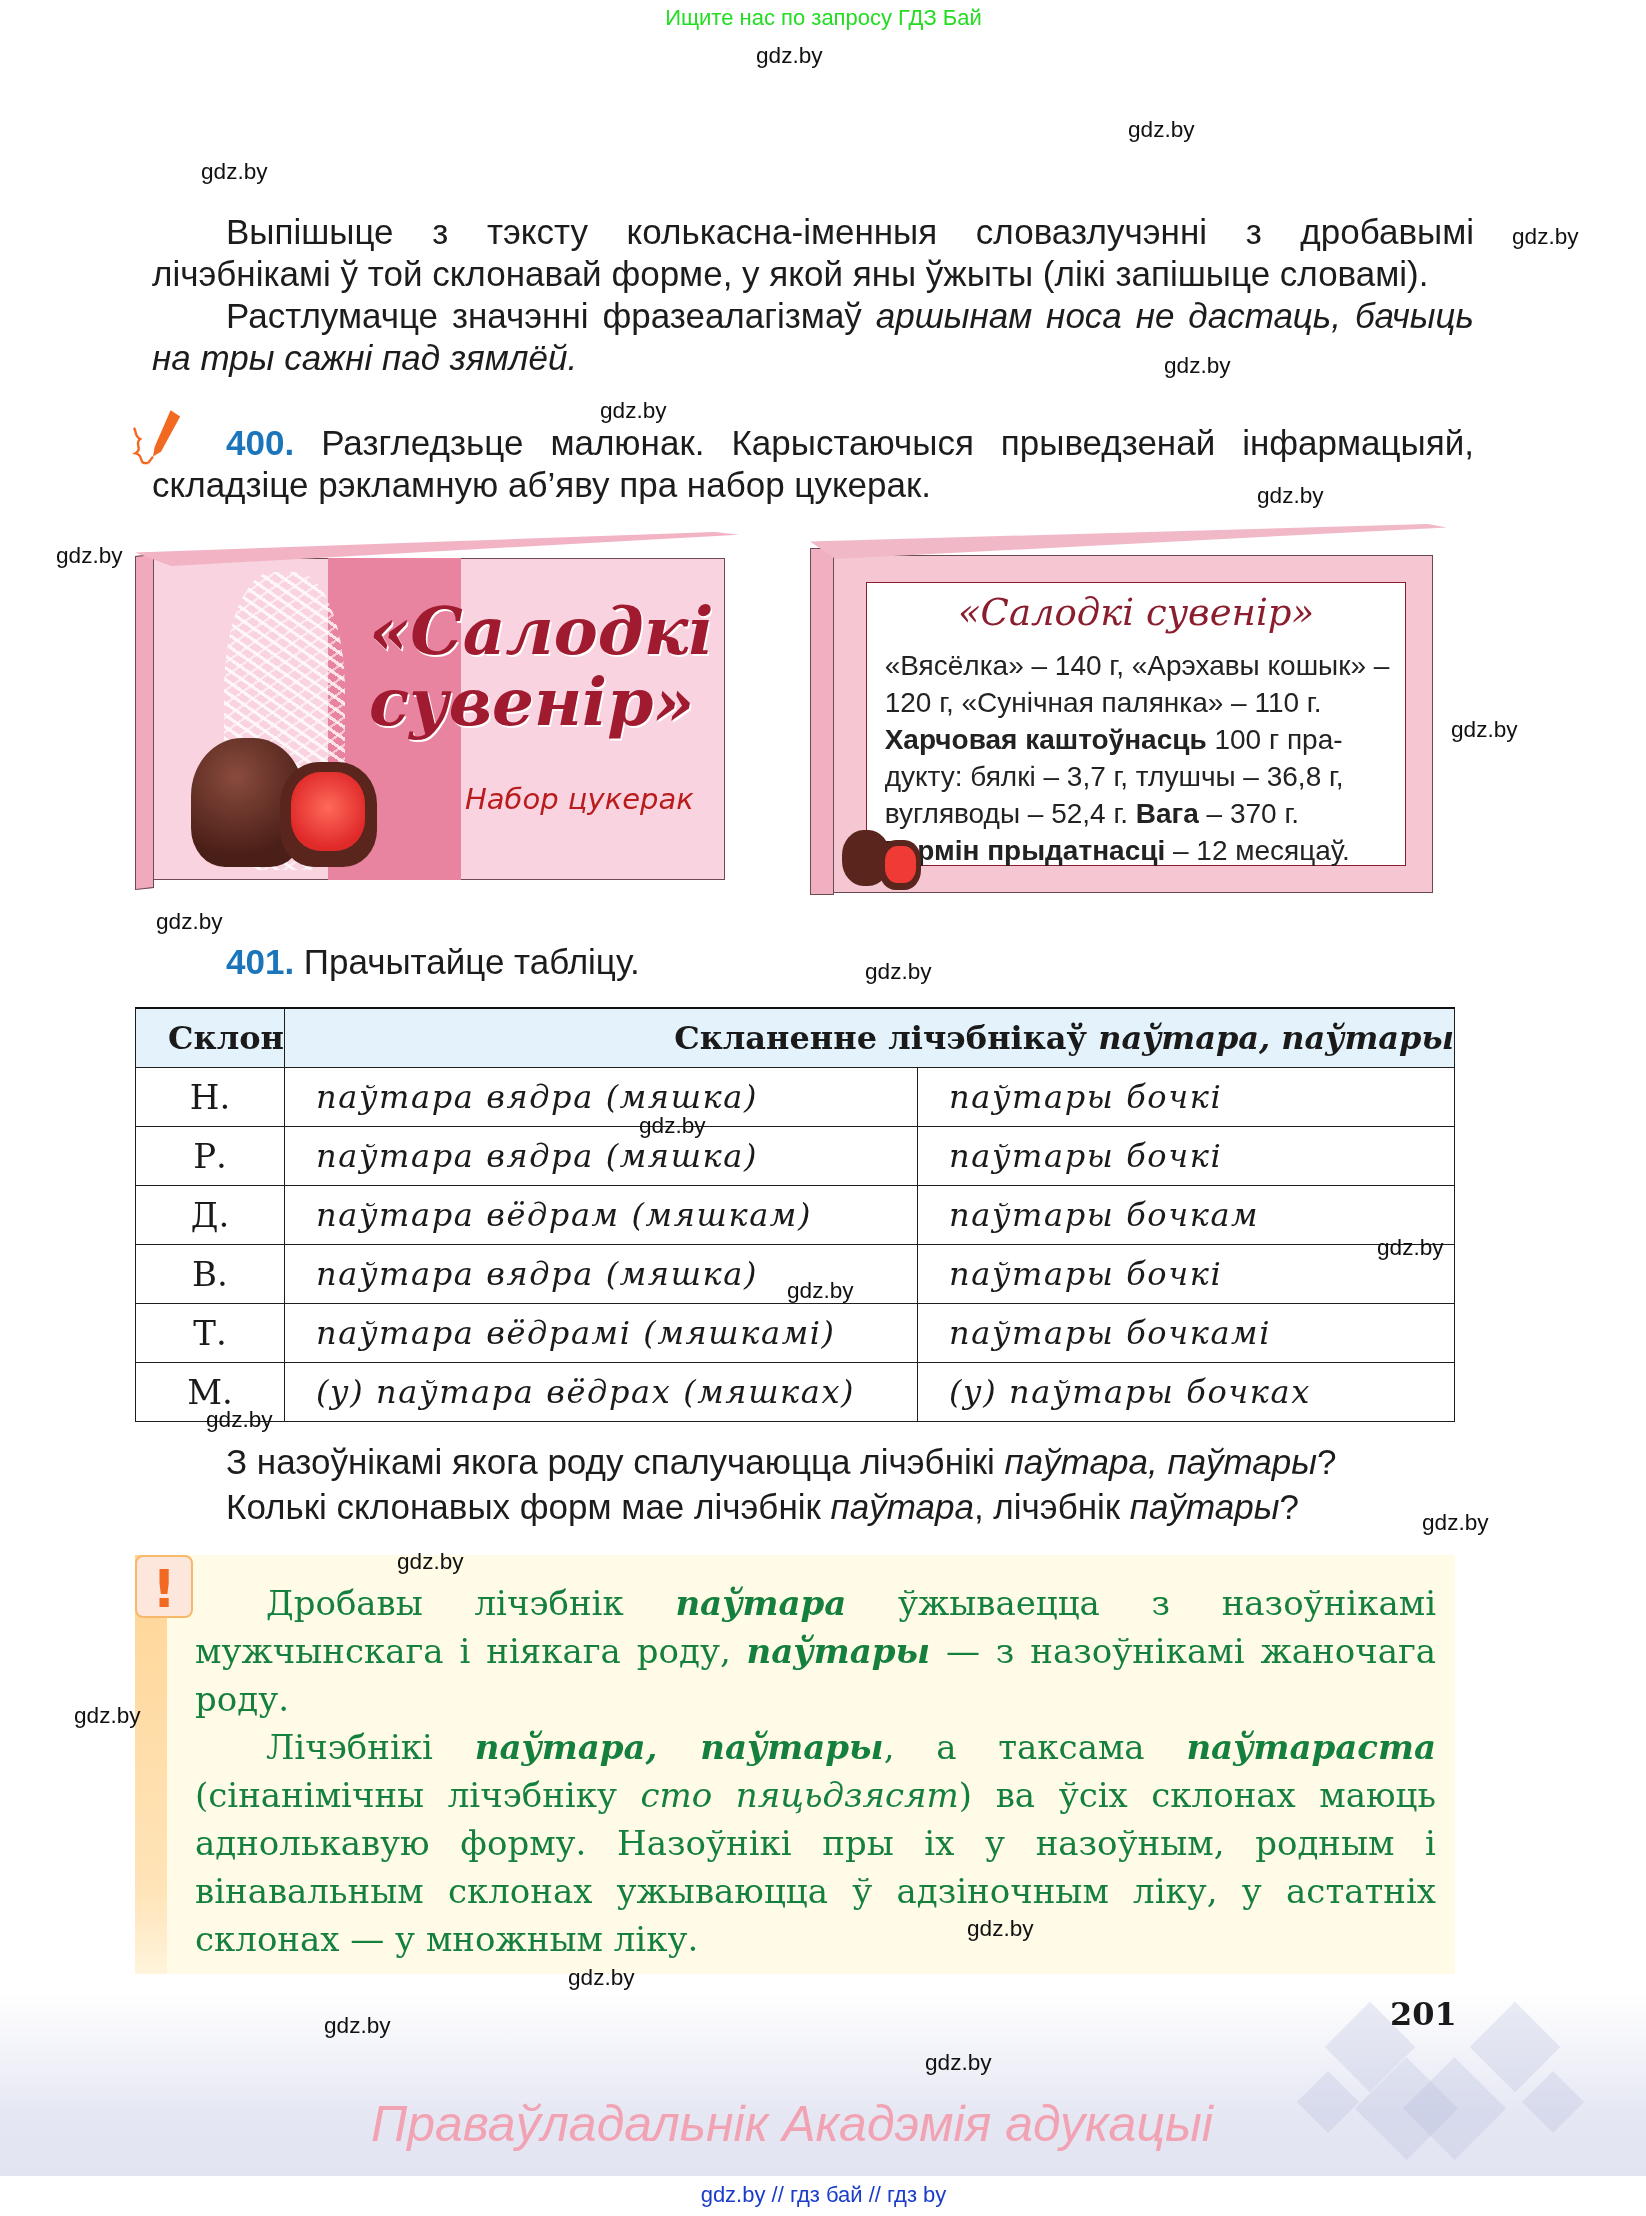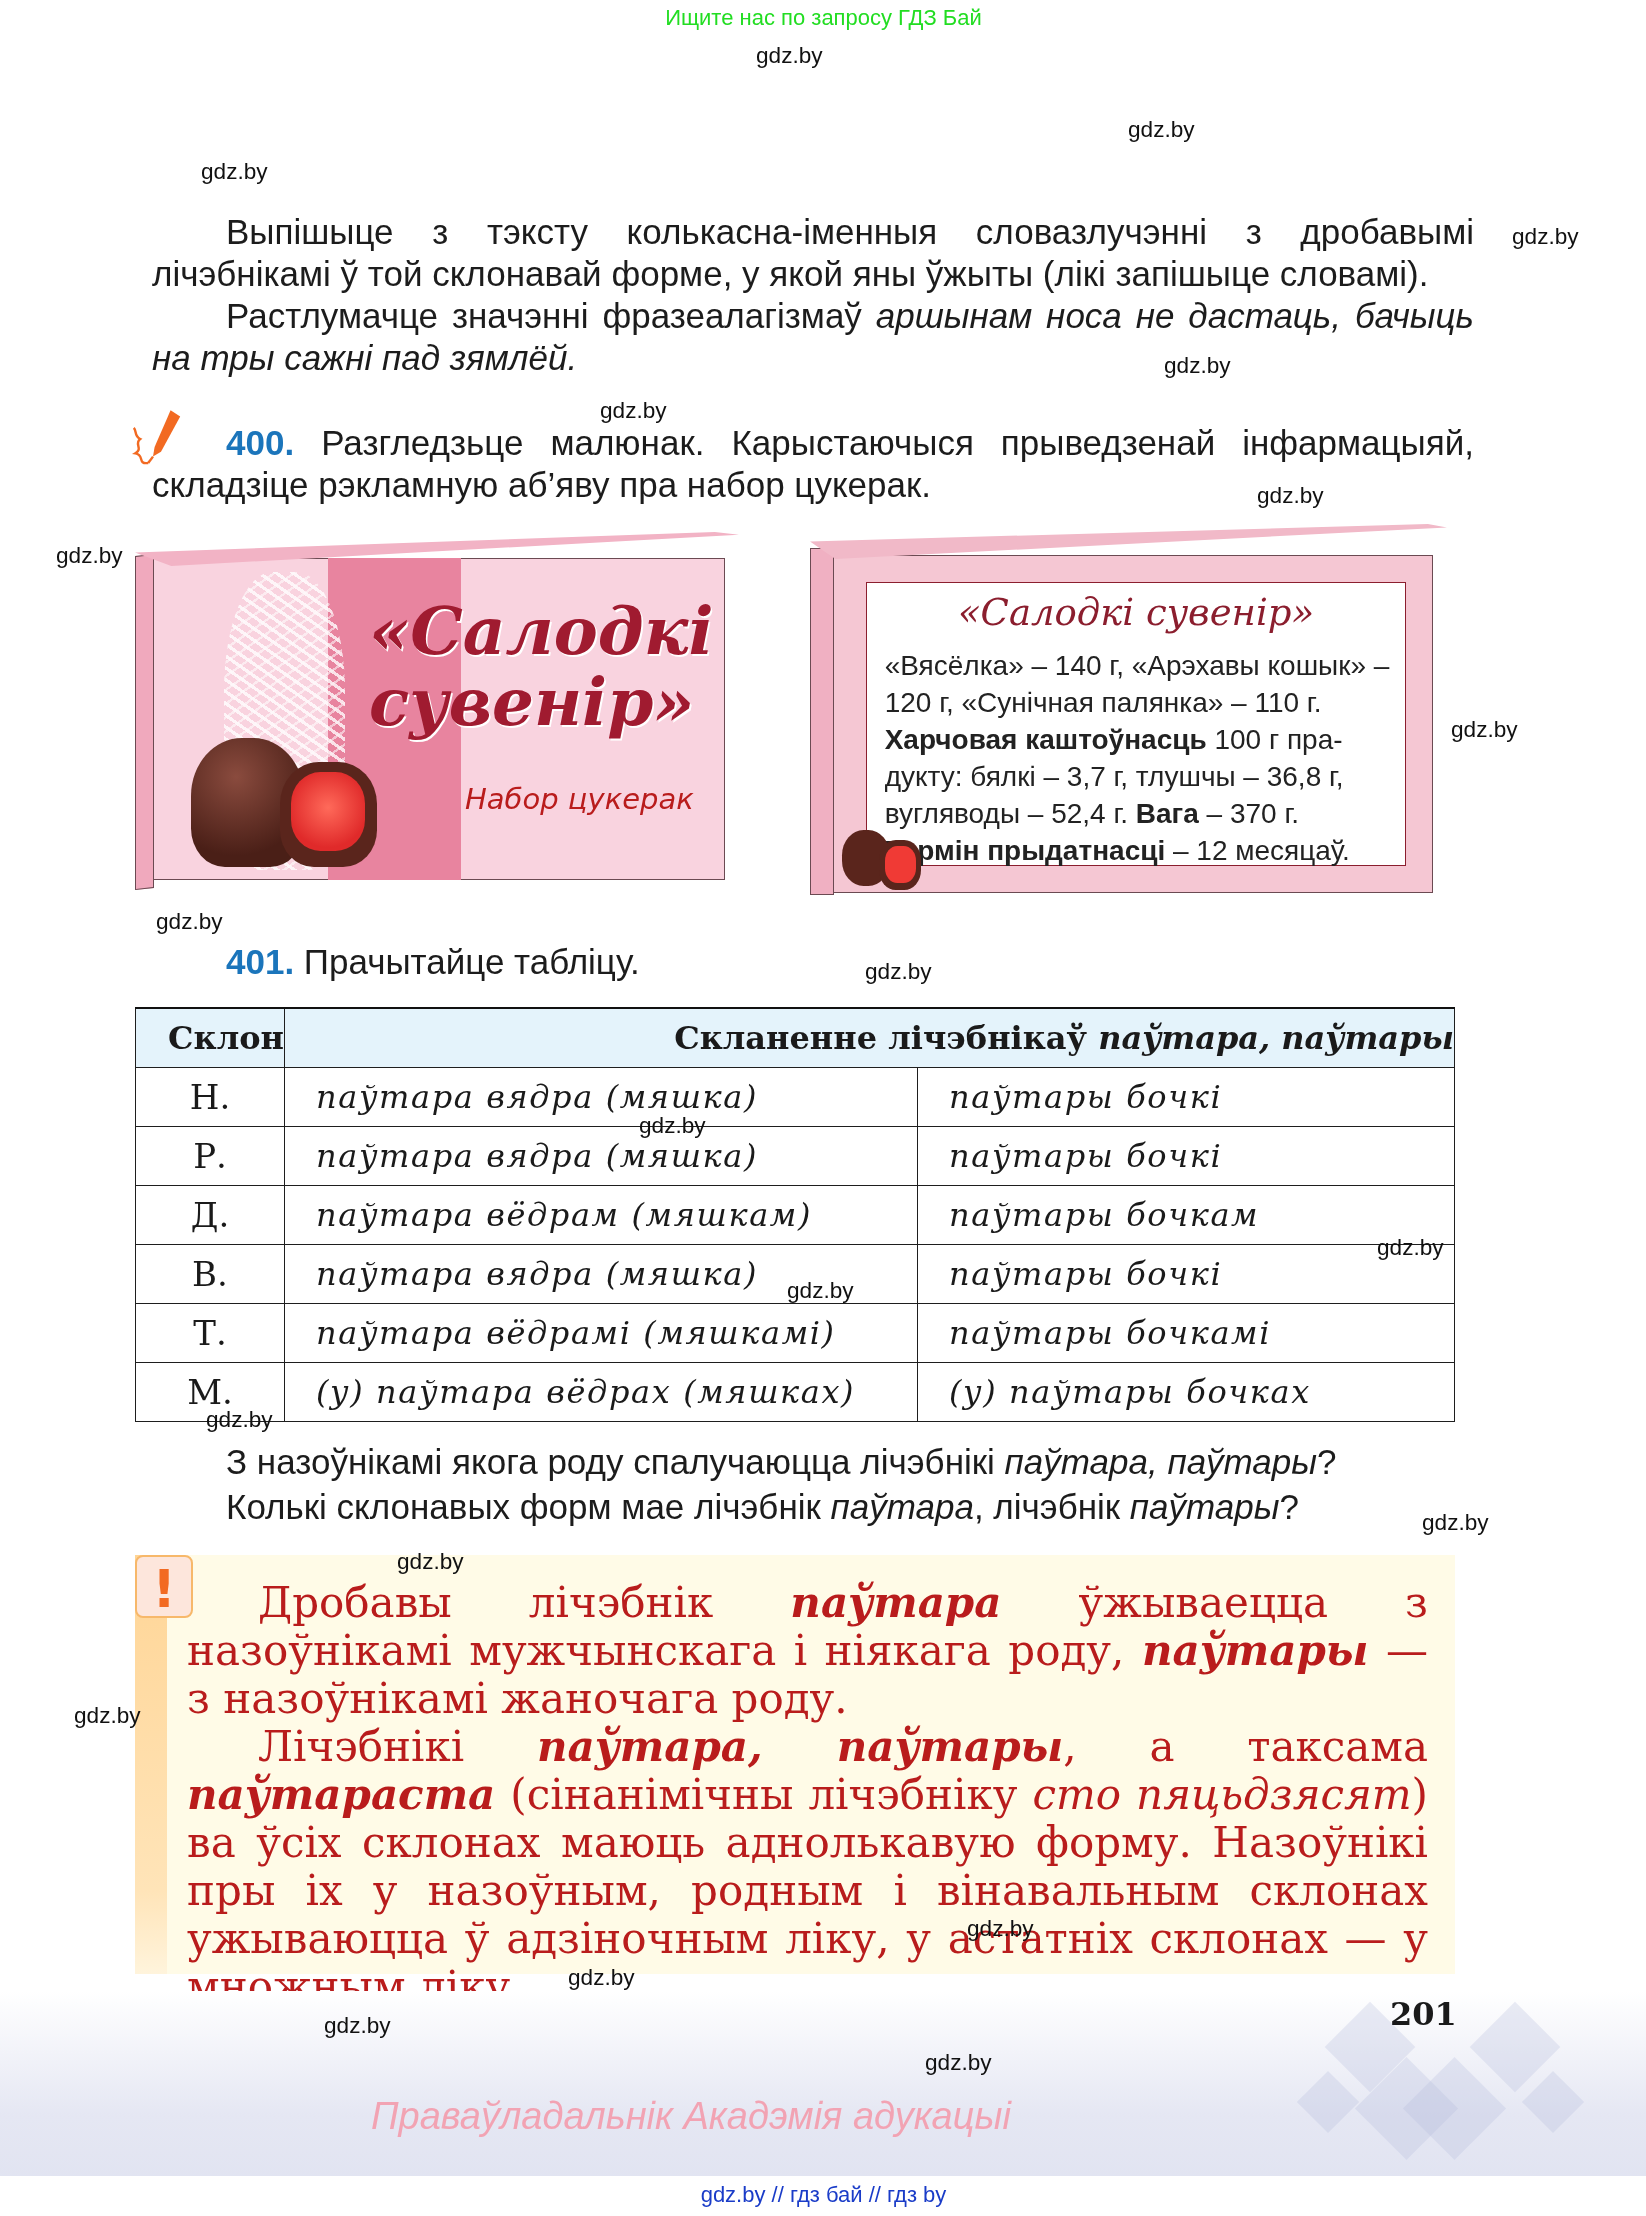--- a/index.html
+++ b/index.html
@@ -49,29 +49,29 @@
   .decl-table td.case { width: 149px; text-align: center; font-size: 34px; }
   .decl-table td.form { font-style: italic; padding-left: 31px; letter-spacing: 1.6px; }
   .decl-table td.form1 { width: 633px; }
   .decl-table th .it { font-style: italic; }
 
   
   .rule-box { position: absolute; left: 135px; top: 1555px; width: 1320px; height: 419px; background: #fffbe7; }
   .rule-bar { position: absolute; left: 0; top: 0; width: 32px; height: 419px; background: linear-gradient(#ffd596, #ffe4b8 80%, #fff4dc); }
   .rule-icon { position: absolute; left: 0; top: 0; width: 58px; height: 63px; background: #fde6dc; border: 2.4px solid #f7b86a; border-radius: 8px; }
   .rule-icon span { position: absolute; left: 0; width: 100%; top: 1.6px; text-align: center; font-family: "DejaVu Sans", sans-serif; font-weight: bold; font-size: 52px; color: #f26a22; }
-  .rule-text { position: absolute; left: 52px; top: 24px; width: 1241px; font-family: "DejaVu Serif", serif; font-size: 42px; line-height: 48px; color: #b91c1c; text-align: justify; }
+  .rule-text { position: absolute; left: 60px; top: 24px; width: 1241px; font-family: "DejaVu Serif", serif; font-size: 34px; line-height: 48px; color: #15803d; text-align: justify; }
   .rule-text .indent { display: inline-block; width: 71px; }
   .rule-text .bi { font-weight: bold; font-style: italic; }
 
   
   .footer-bg { position: absolute; left: 0; top: 1991px; width: 1647px; height: 226px; background: linear-gradient(#ffffff, #e5e7f3 55%, #dfe2f0); }
   .diamond { position: absolute; background: rgba(180,185,220,0.28); transform: rotate(45deg); }
   .page-num { position: absolute; left: 1390px; top: 1995px; font-family: "DejaVu Serif", serif; font-weight: bold; font-size: 32px; color: #1a1a1a; }
-  .copyright { position: absolute; left: 371px; top: 2095px; font-family: "Liberation Sans", sans-serif; font-style: italic; font-size: 38px; color: #f2a3b3; }
+  .copyright { position: absolute; left: 371px; top: 2095px; font-family: "Liberation Sans", sans-serif; font-style: italic; font-size: 50px; color: #f2a3b3; }
   .bottom-links { position: absolute; left: 0; width: 100%; top: 2182px; text-align: center; font-size: 22px; color: #1a3cc8; }
   .bottom-strip { position: absolute; left: 0; top: 2176px; width: 100%; height: 40px; background: #ffffff; }
 </style>
 </head>
 <body>
 
 <div class="top-banner">Ищите нас по запросу ГДЗ Бай</div>
 
 <div class="wm" style="left:756px;top:45px">gdz.by</div>
 <div class="wm" style="left:1128px;top:119px">gdz.by</div>

